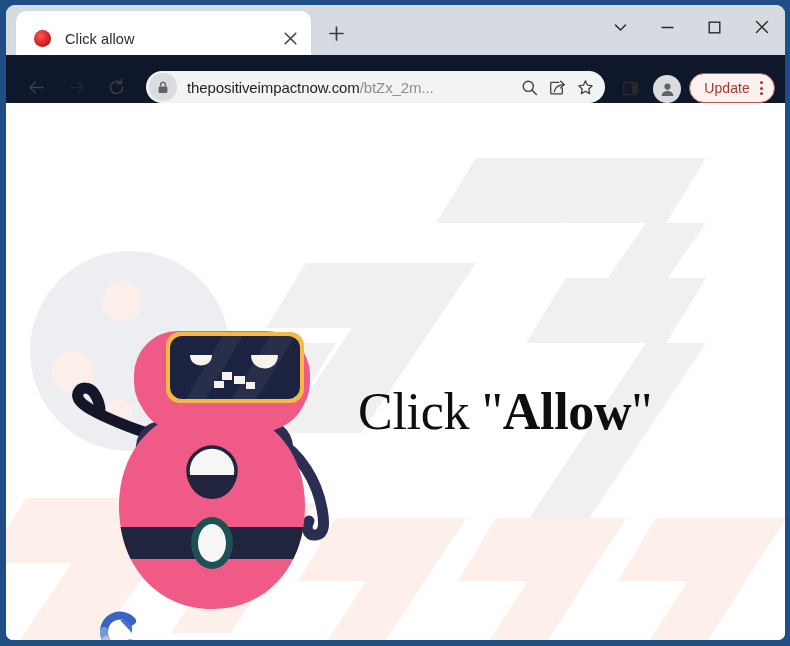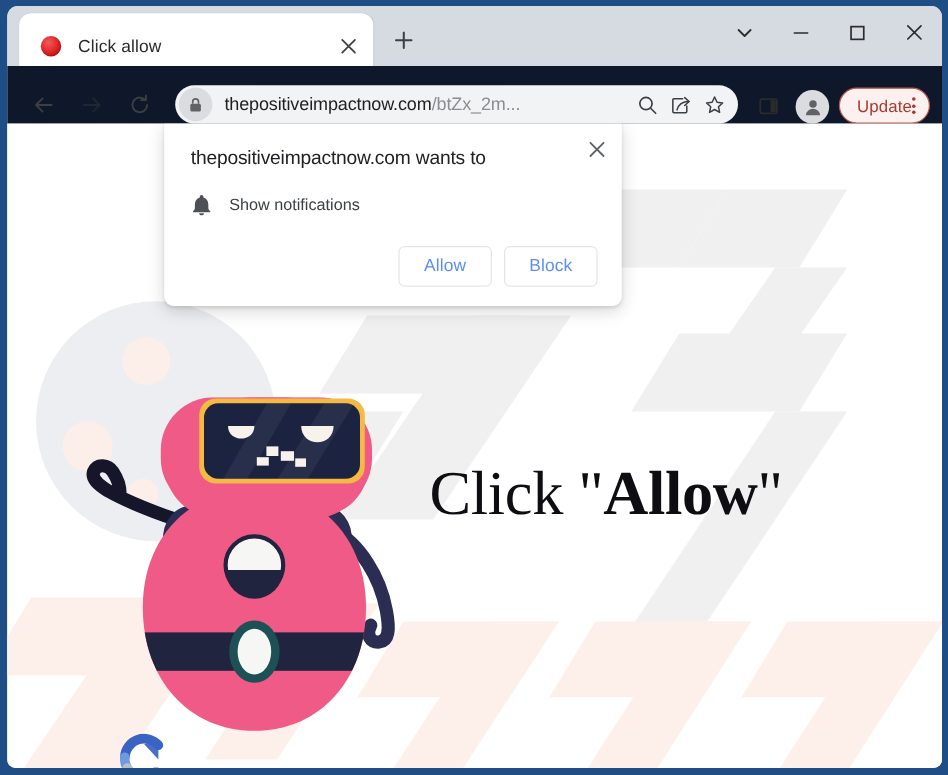--- a/index.html
+++ b/index.html
@@ -180,20 +180,21 @@
 
   #update-button {
     height: 30px;
     border: 1px solid #b8584f;
     border-radius: 15px;
     background: #fdf1ef;
     display: flex;
     align-items: center;
     padding: 0 6px 0 14px;
     flex: 0 0 auto;
+    gap: 10px;
   }
   #update-label {
     font-size: 14px;
     color: #a63a32;
     letter-spacing: .1px;
   }
   .kebab {
     display: flex;
     flex-direction: column;
     gap: 2.5px;
@@ -551,39 +552,16 @@
       <div id="captcha-logo">
         <svg width="48" height="44" viewBox="0 0 48 44">
           <path d="M38 10 A 16 16 0 0 0 10 20" stroke="#3b63c4" stroke-width="8" fill="none" stroke-linecap="round"></path>
           <path d="M10 20 A 16 16 0 0 0 12 29" stroke="#6f9ae0" stroke-width="8" fill="none" stroke-linecap="round"></path>
           <path d="M12 29 A 16 16 0 0 0 36 32" stroke="#b9bec7" stroke-width="8" fill="none" stroke-linecap="round"></path>
           <path d="M26 9 L 38 9 L 38 22 Z" fill="#3b63c4" opacity=".92"></path>
         </svg>
         
       </div>
 
-      <div id="permission-dialog">
-
-        <div id="dialog-close">
-          <svg width="13" height="13" viewBox="0 0 13 13">
-            <path d="M1 1 L12 12 M12 1 L1 12" stroke="#5f6368" stroke-width="1.5" stroke-linecap="round"></path>
-          </svg>
-        </div>
-
-        <div id="dialog-title">thepositiveimpactnow.com wants to</div>
-
-        <div id="dialog-permission-row">
-          <svg width="18" height="19" viewBox="0 0 18 19">
-            <path d="M9 1.4 C 9.9 1.4 10.5 2 10.5 2.9 L 10.5 3.6 C 13 4.3 14.6 6.5 14.6 9.2 L 14.6 12.2 C 14.6 13.4 15.2 14.4 16.2 15.1 L 16.2 15.8 L 1.8 15.8 L 1.8 15.1 C 2.8 14.4 3.4 13.4 3.4 12.2 L 3.4 9.2 C 3.4 6.5 5 4.3 7.5 3.6 L 7.5 2.9 C 7.5 2 8.1 1.4 9 1.4 Z" fill="#4d5156"></path>
-            <path d="M6.9 16.7 C 7.1 17.8 7.9 18.4 9 18.4 C 10.1 18.4 10.9 17.8 11.1 16.7 Z" fill="#4d5156"></path>
-          </svg>
-          <span id="dialog-permission-label">Show notifications</span>
-        </div>
-
-        <div id="dialog-actions">
-          <button class="dialog-btn">Allow</button>
-          <button class="dialog-btn">Block</button>
-        </div>
-      </div>
 
     </div>
   </div>
 </div>
 
 </body></html>

